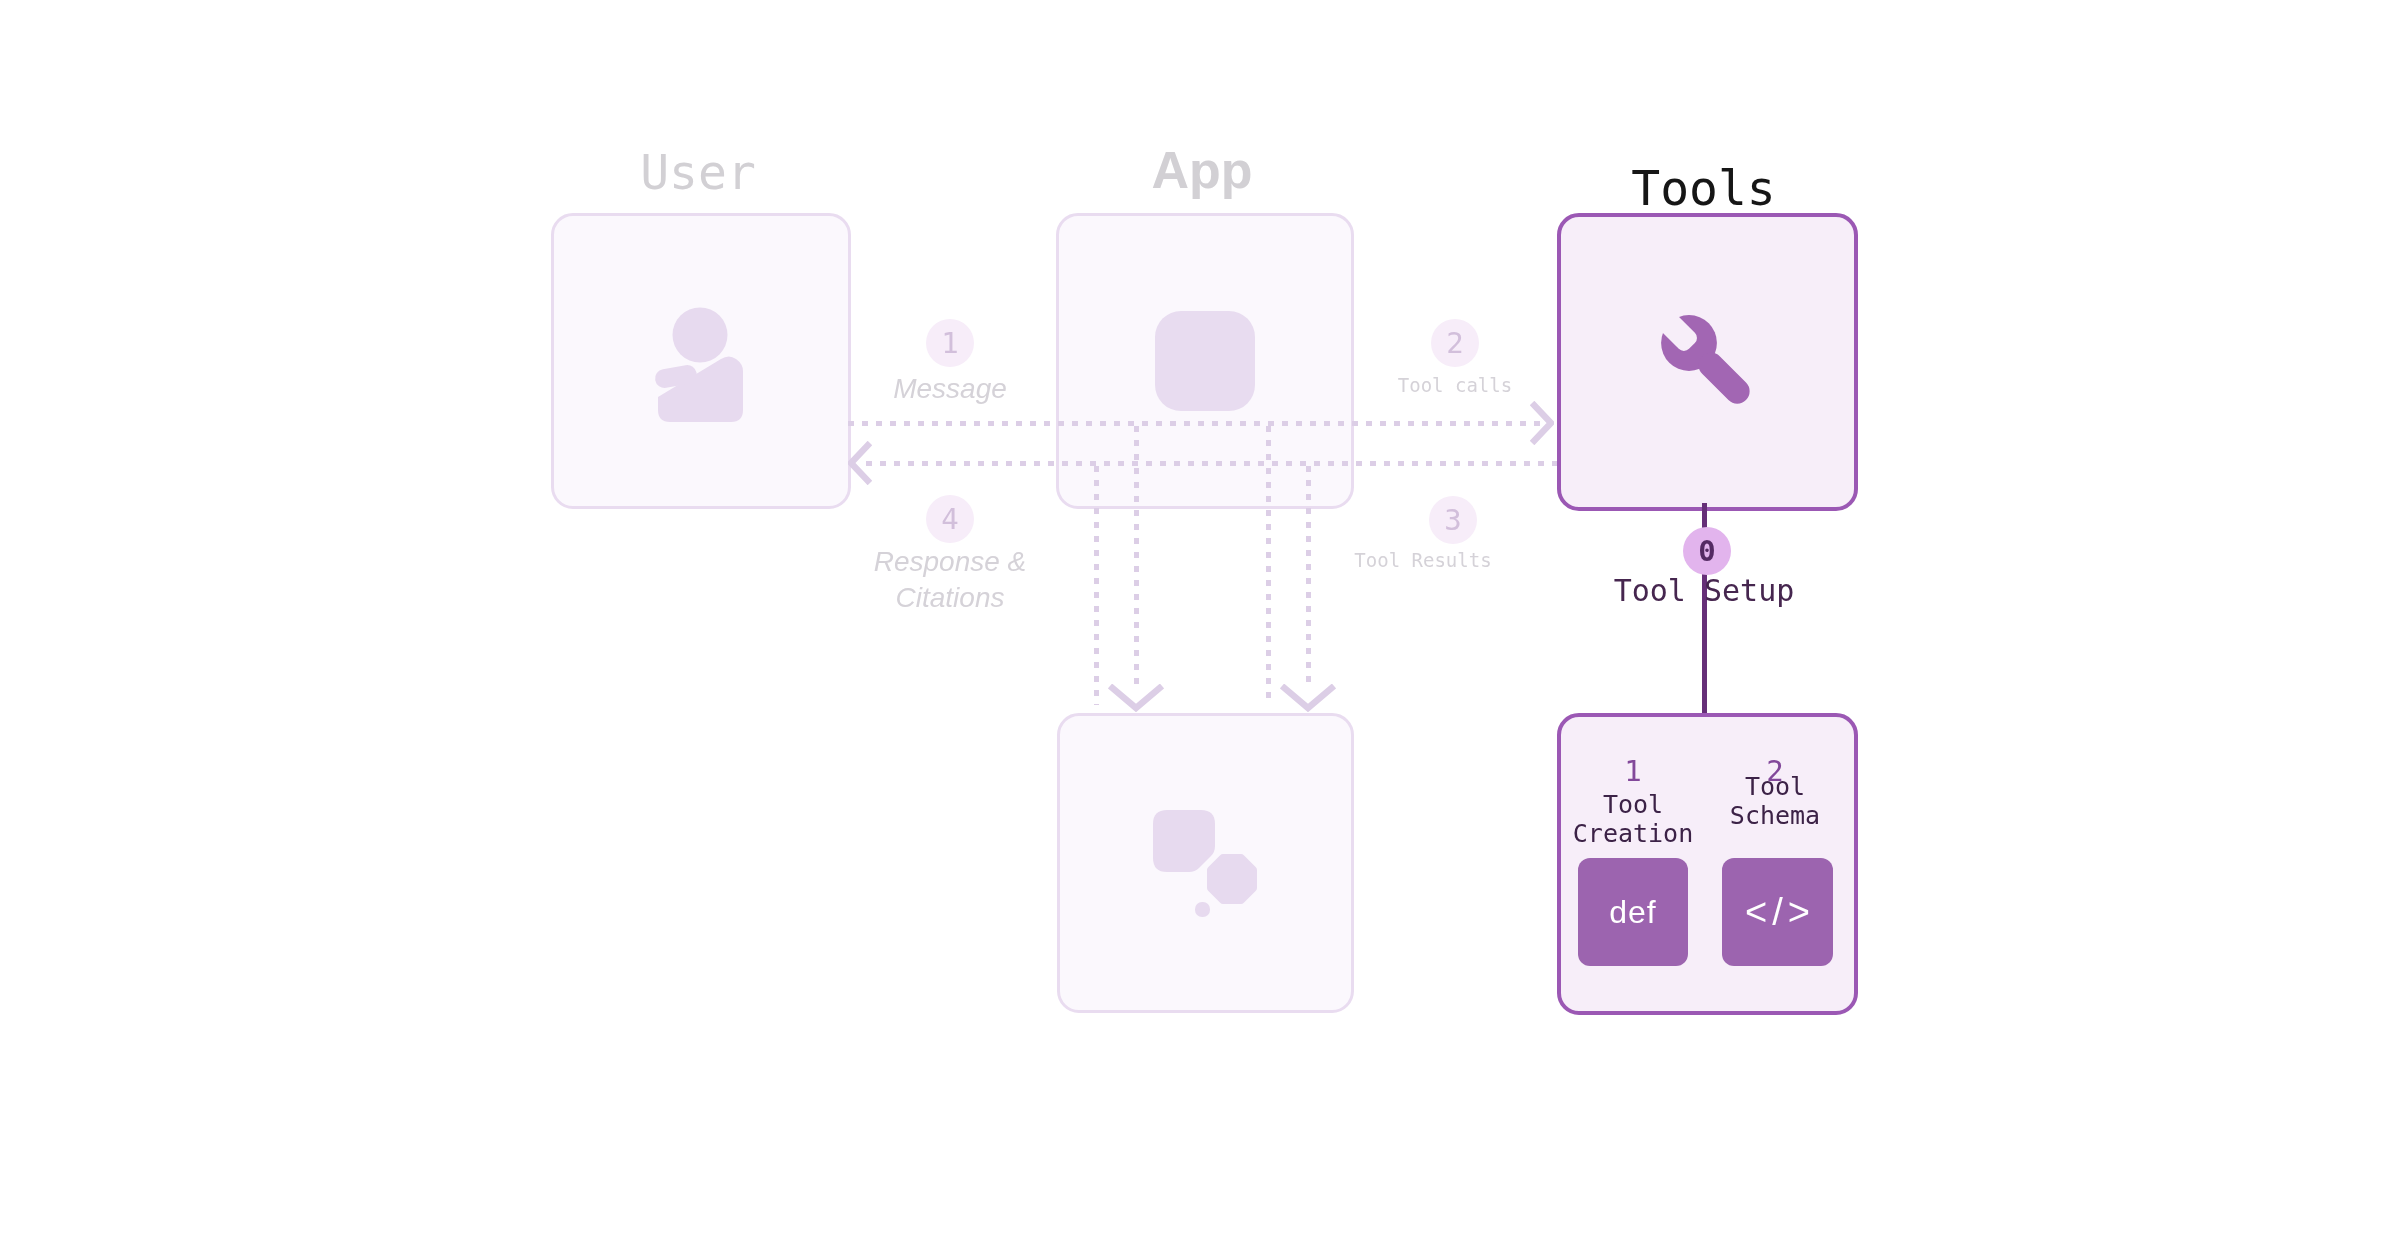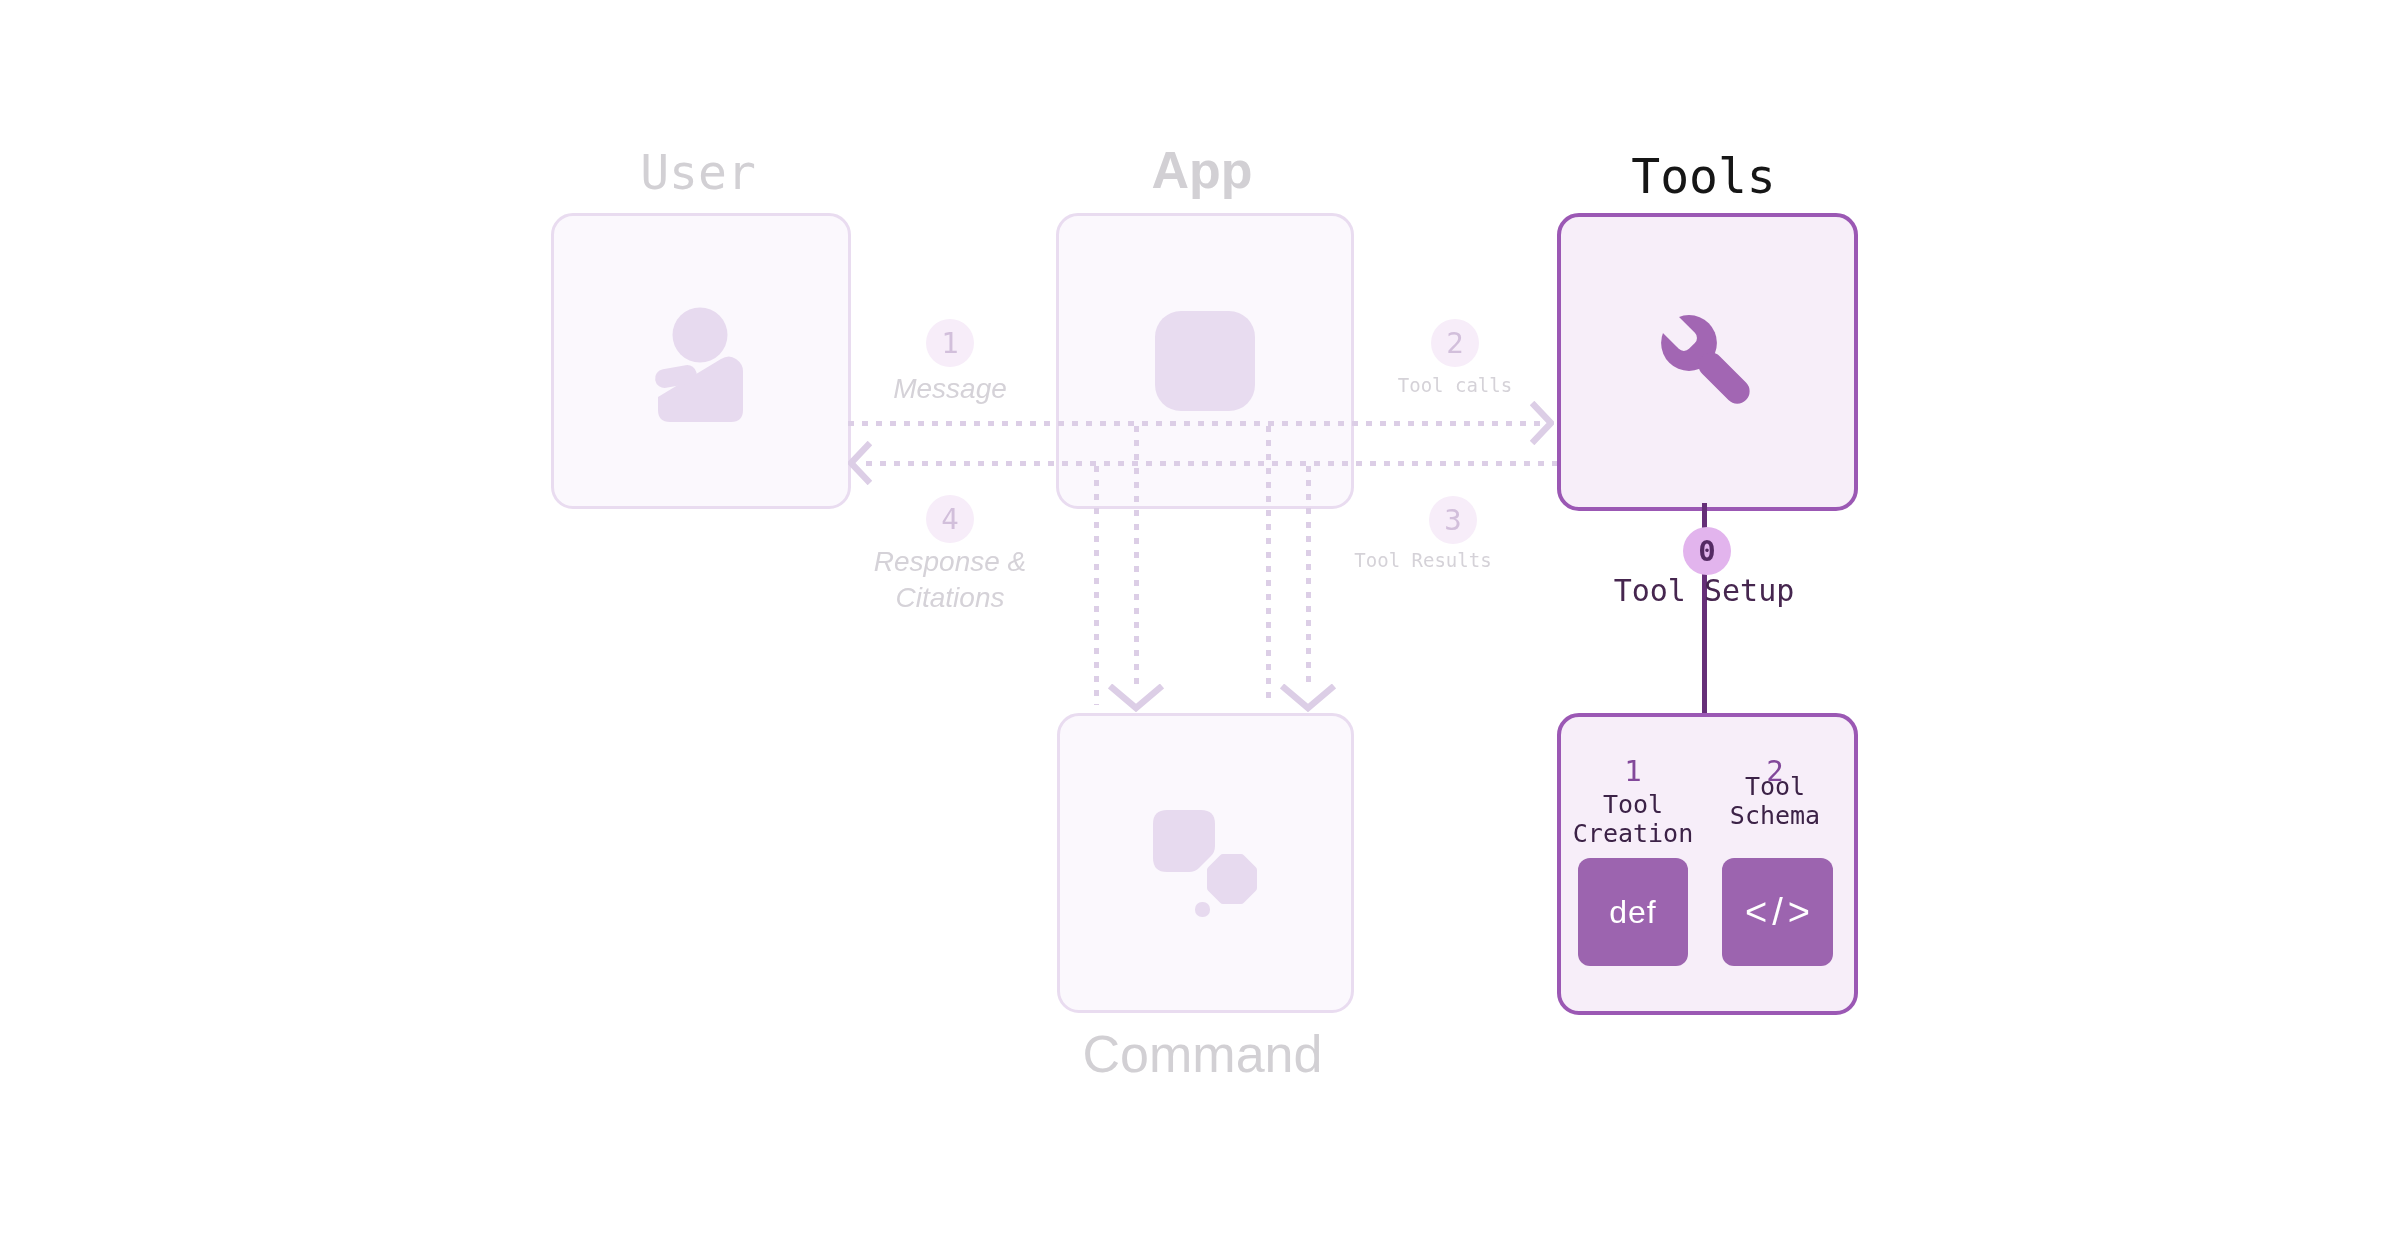--- a/index.html
+++ b/index.html
@@ -54,22 +54,21 @@
 
   svg{display:block;}
 </style>
 </head>
 <body>
 
 <div class="stage">
 
   <div class="node-title title-mono" style="left:551px;top:146px;width:294px;">User</div>
   <div class="node-title title-sans" style="left:1056px;top:142px;width:292px;font-weight:bold;">App</div>
-  <div class="node-title title-mono title-dark" style="left:1557px;top:150px;width:293px;">Tools</div>
-  <div class="node-title title-sans" style="left:1057px;top:1026px;width:291px;">Command</div>
+  <div class="node-title title-mono title-dark" style="left:1557px;top:162px;width:293px;">Tools</div>
 
   <div class="node faded" style="left:551px;top:213px;width:294px;height:290px;">
     <svg width="100" height="122" viewBox="0 0 100 122" style="margin-top:14px;">
       <g fill="#e7daef">
         <circle cx="49" cy="28" r="27.5"></circle>
         <path d="M 7 90 L 70 52 Q 78 47 85 52 Q 92 57 92 64 V 103 Q 92 115 80 115 H 19 Q 7 115 7 103 Z"></path>
         <rect x="4" y="60" width="42" height="19" rx="9.5" transform="rotate(-10 25 70)"></rect>
       </g>
     </svg>
   </div>

